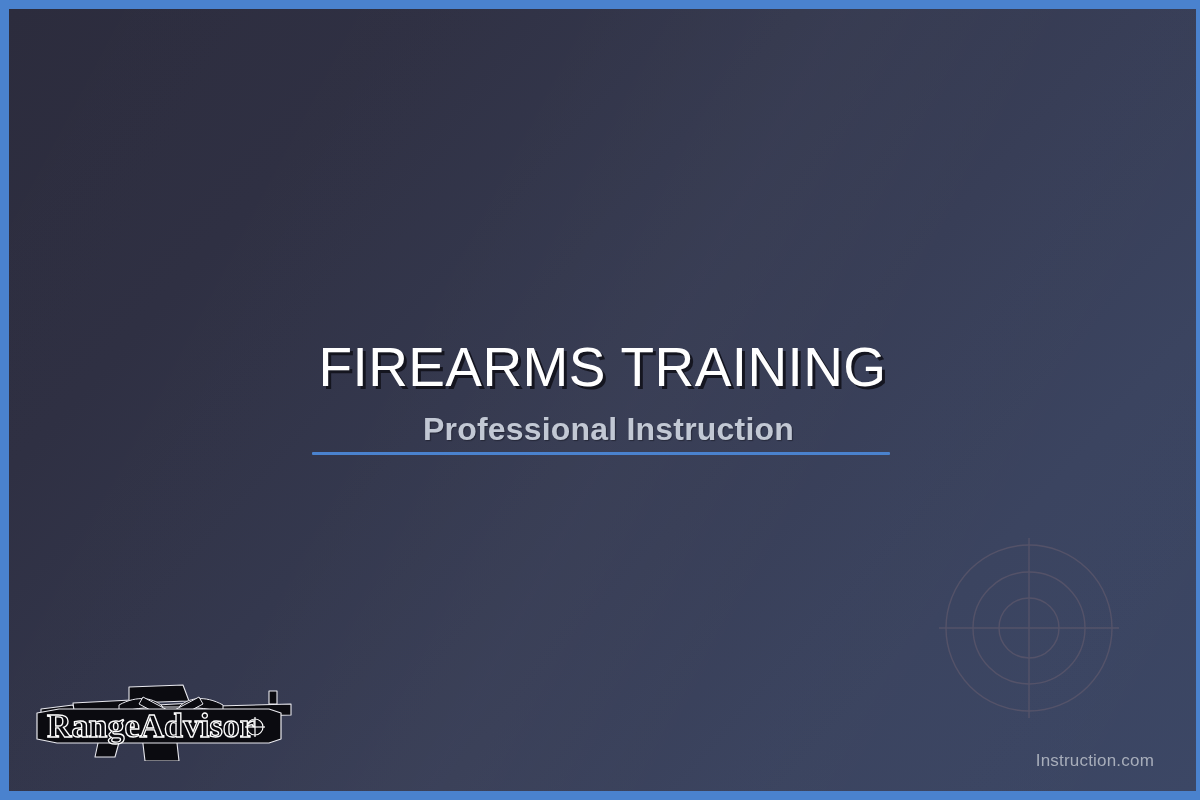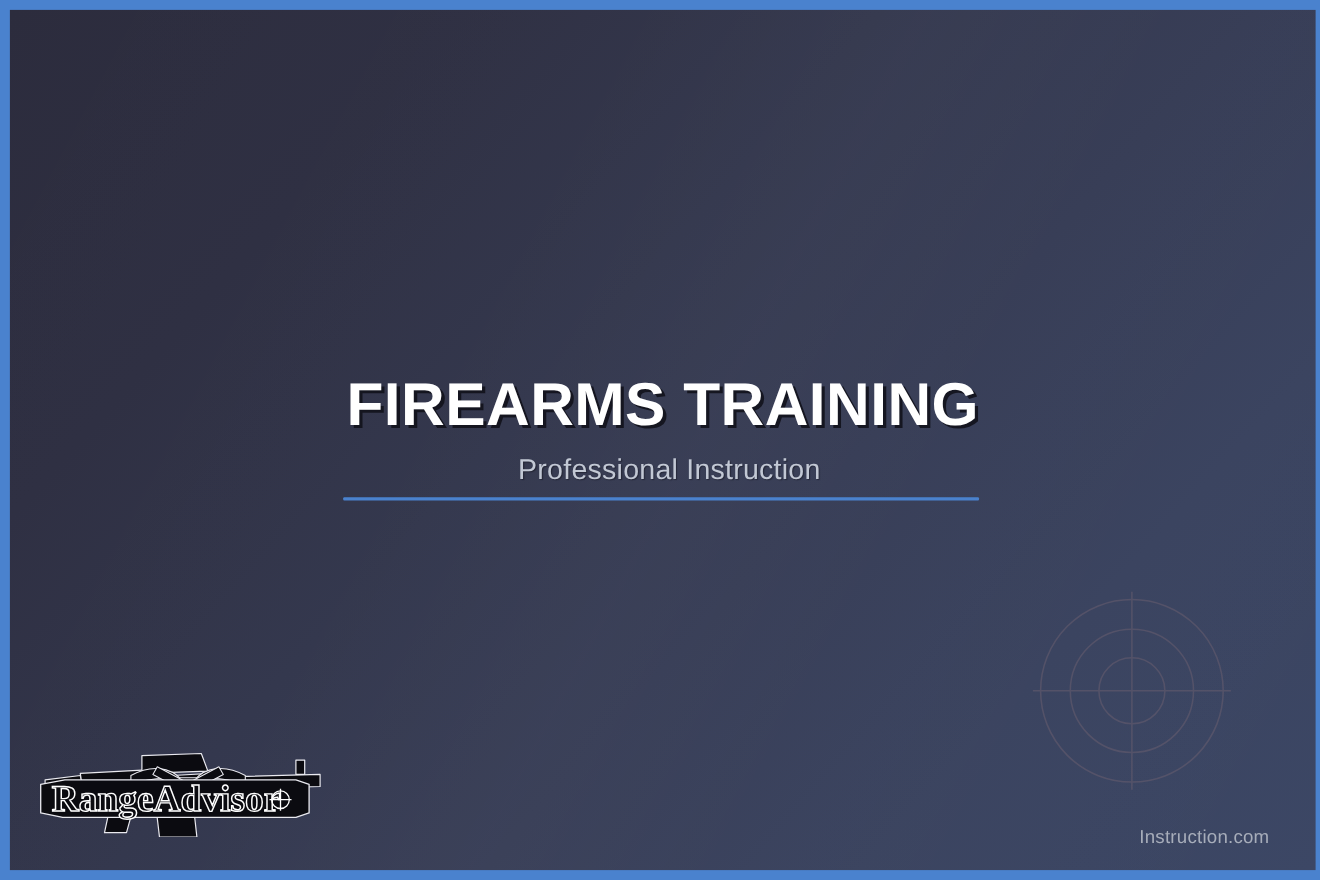--- a/index.html
+++ b/index.html
@@ -65,31 +65,31 @@
     position: absolute;
     left: 0;
     right: 0;
     top: 330px;
     text-align: center;
   }
 
   .slide-title {
     margin: 0;
     font-size: 55px;
-    font-weight: bold;
+    font-weight: normal;
     letter-spacing: 0.4px;
     color: #ffffff;
     text-shadow: 3px 3px 0 rgba(15,15,24,0.85);
     line-height: 1.05;
   }
 
   .slide-subtitle {
     margin: 14px 0 0 12px;
-    font-size: 26px;
-    font-weight: normal;
+    font-size: 32px;
+    font-weight: bold;
     color: #c2c8d4;
     letter-spacing: 0.2px;
     text-shadow: 1px 1px 1px rgba(15,15,24,0.45);
   }
 
   .title-divider {
     position: absolute;
     left: 303px;
     top: 443px;
     width: 578px;

